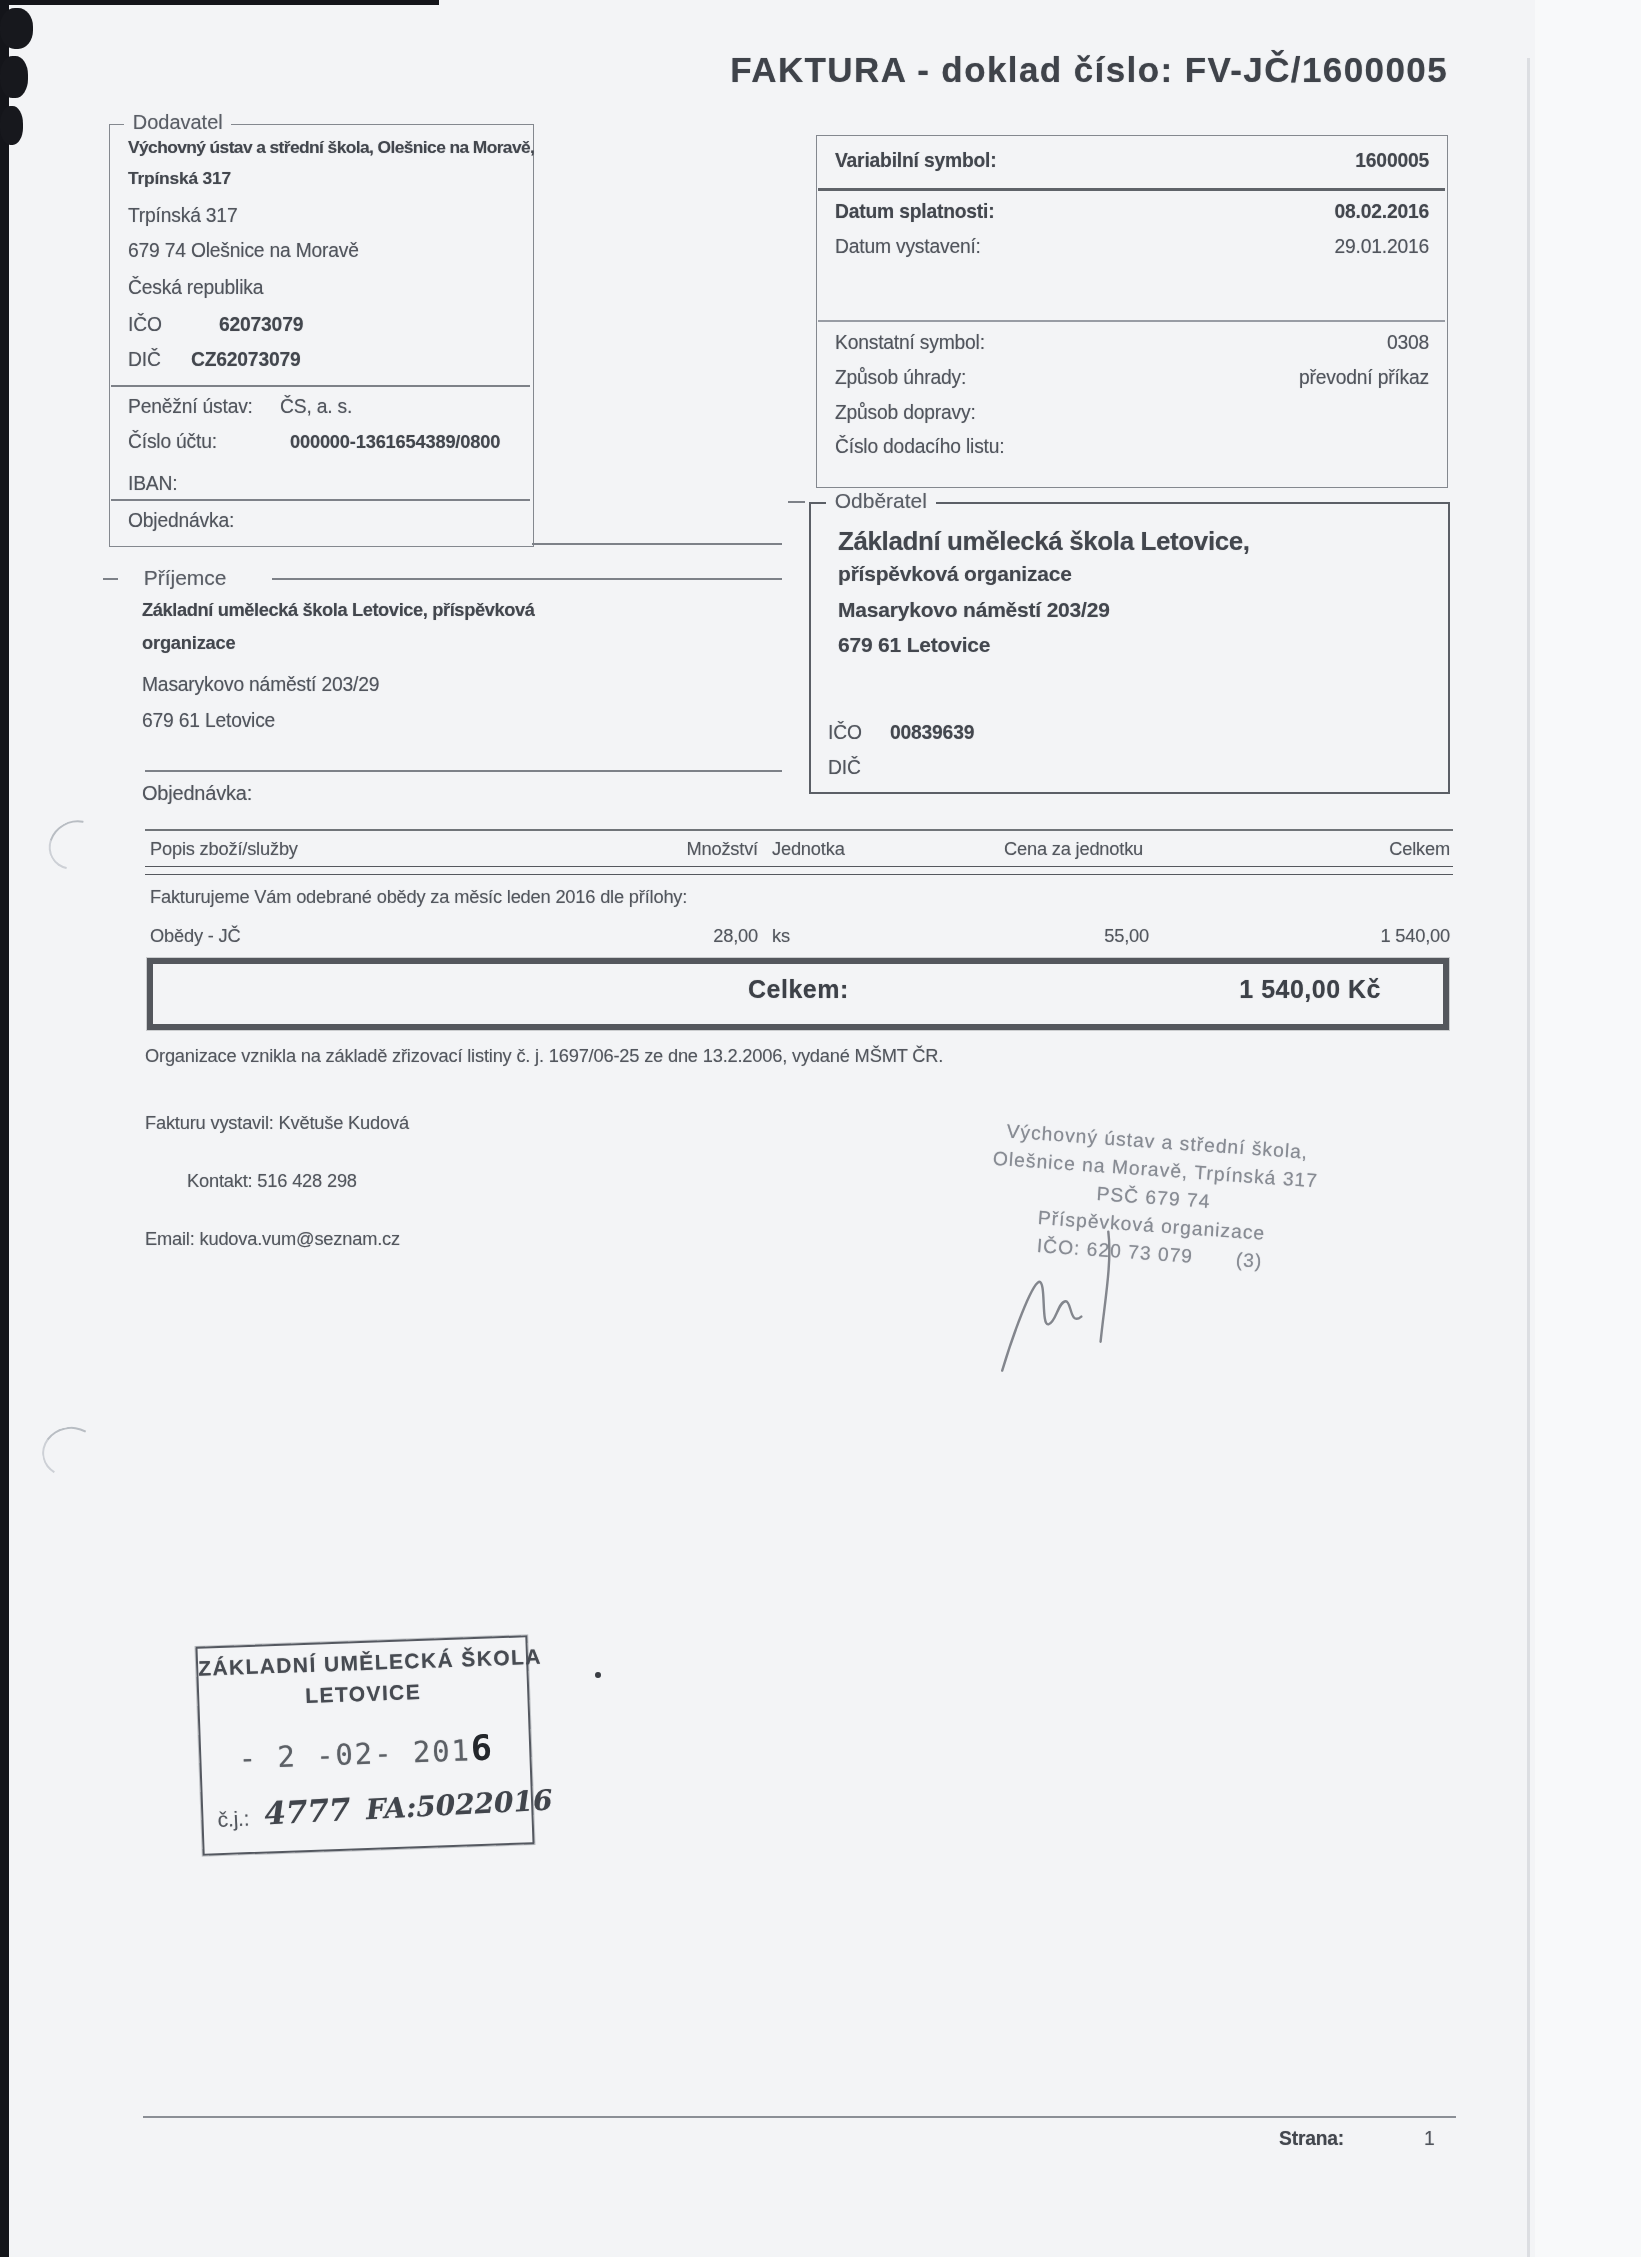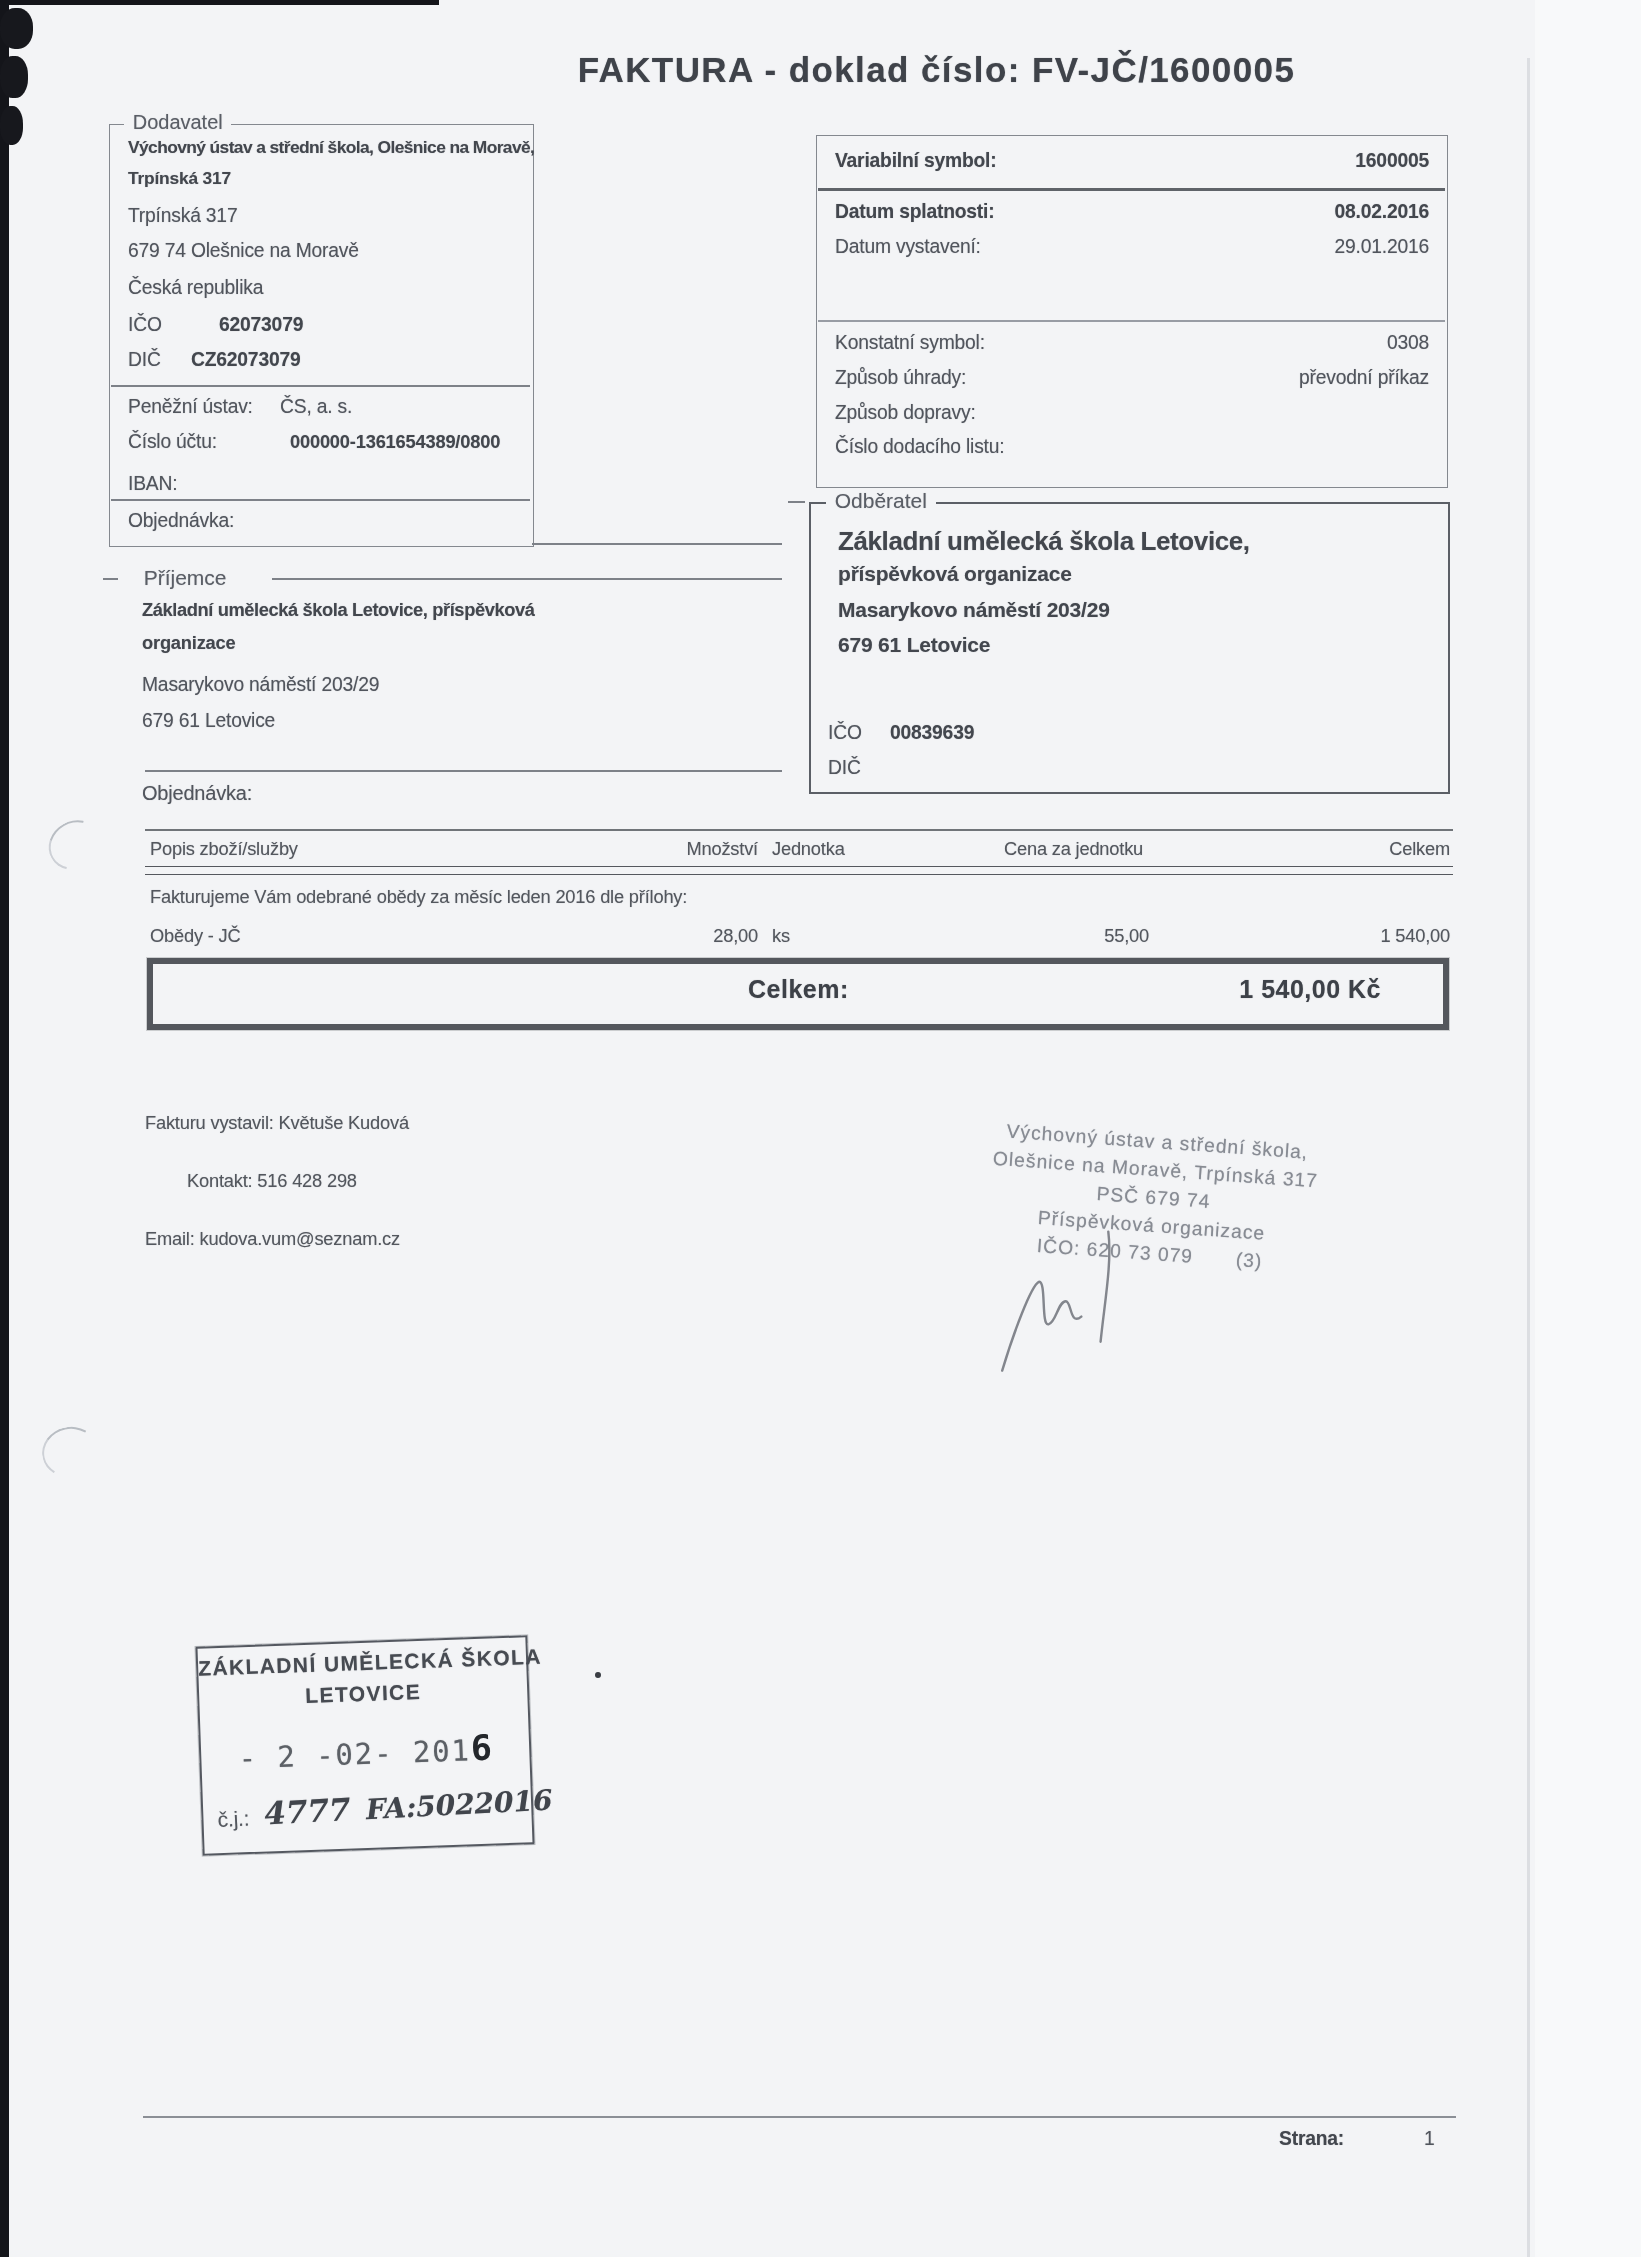--- a/index.html
+++ b/index.html
@@ -48,21 +48,21 @@
   <div class="abs edge-left" style="left:0;top:0;width:8.7px;height:2257px;"></div>
   <div class="abs edge-left" style="left:0;top:0;width:439px;height:4.8px;"></div>
   <div class="abs edge-blob" style="left:0;top:7.7px;width:33px;height:41px;"></div>
   <div class="abs edge-blob" style="left:0;top:56px;width:28px;height:42px;"></div>
   <div class="abs edge-blob" style="left:0;top:106px;width:23px;height:39px;"></div>
   <div class="abs" style="left:1535px;top:0;width:106px;height:2257px;background:#f8f9fa;"></div>
   <div class="abs" style="left:1527px;top:58px;width:2.9px;height:2199px;background:#dcdee2;"></div>
   <div class="abs punch" style="left:48px;top:821px;width:50px;height:44px;border-top-color:#9aa0a8;border-left-color:#b9bec5;transform:rotate(-30deg);"></div>
   <div class="abs punch" style="left:42px;top:1427px;width:52px;height:46px;border-top-color:#9aa0a8;border-left-color:#b9bec5;transform:rotate(-12deg);"></div>
 
-  <div class="abs title nowrap" style="left:425px;top:50px;width:1023px;text-align:center;">FAKTURA - doklad číslo: FV-JČ/1600005</div>
+  <div class="abs title nowrap" style="left:425px;top:50px;width:1023px;text-align:right;">FAKTURA - doklad číslo: FV-JČ/1600005</div>
 
   <div class="abs box-thin" style="left:109px;top:124px;width:423px;height:421px;"></div>
   <div class="abs legend" style="left:124px;top:111px;">Dodavatel</div>
   <div class="abs txt bold nowrap" style="left:128px;top:137px;font-size:17.4px;letter-spacing:-0.6px;">Výchovný ústav a střední škola, Olešnice na Moravě,</div>
   <div class="abs txt bold nowrap" style="left:128px;top:168px;font-size:17.4px;">Trpínská 317</div>
   <div class="abs txt nowrap" style="left:128px;top:205px;">Trpínská 317</div>
   <div class="abs txt nowrap" style="left:128px;top:240px;">679 74 Olešnice na Moravě</div>
   <div class="abs txt nowrap" style="left:128px;top:277px;">Česká republika</div>
   <div class="abs txt nowrap" style="left:128px;top:314px;">IČO</div>
   <div class="abs txt bold nowrap" style="left:191px;top:314px;margin-left:28px;">62073079</div>
@@ -128,20 +128,21 @@
     <div class="abs txt-sm nowrap right-cell" style="left:608px;top:925px;width:150px;">28,00</div>
     <div class="abs txt-sm nowrap" style="left:772px;top:925px;">ks</div>
     <div class="abs txt-sm nowrap right-cell" style="left:1052px;top:925px;width:97px;">55,00</div>
     <div class="abs txt-sm nowrap right-cell" style="left:1303px;top:925px;width:147px;">1 540,00</div>
   </div>
 
   <div class="abs total-box" style="left:147px;top:958px;width:1290px;height:60px;"></div>
   <div class="abs total-txt nowrap" style="left:748px;top:975px;">Celkem:</div>
   <div class="abs total-txt nowrap right-cell" style="left:1149px;top:975px;width:232px;">1 540,00 Kč</div>
 
+  <div class="abs txt-sm nowrap" style="left:145px;top:1045px;">Organizace vznikla na základě zřizovací listiny č. j. 1697/06-25 ze dne 13.2.2006, vydané MŠMT ČR.</div>
   <div class="abs txt-sm nowrap" style="left:145px;top:1112px;">Fakturu vystavil: Květuše Kudová</div>
   <div class="abs txt-sm nowrap" style="left:145px;top:1170px;margin-left:42px;">Kontakt: 516 428 298</div>
   <div class="abs txt-sm nowrap" style="left:145px;top:1228px;">Email: kudova.vum@seznam.cz</div>
 
   <div class="abs stamp-right" style="left:941px;top:1128px;width:425px;">
     <div class="nowrap">Výchovný ústav a střední škola,</div>
     <div class="nowrap">Olešnice na Moravě, Trpínská 317</div>
     <div class="nowrap">PSČ 679 74</div>
     <div class="nowrap">Příspěvková organizace</div>
     <div class="nowrap" style="display:flex;justify-content:center;gap:43px;">

